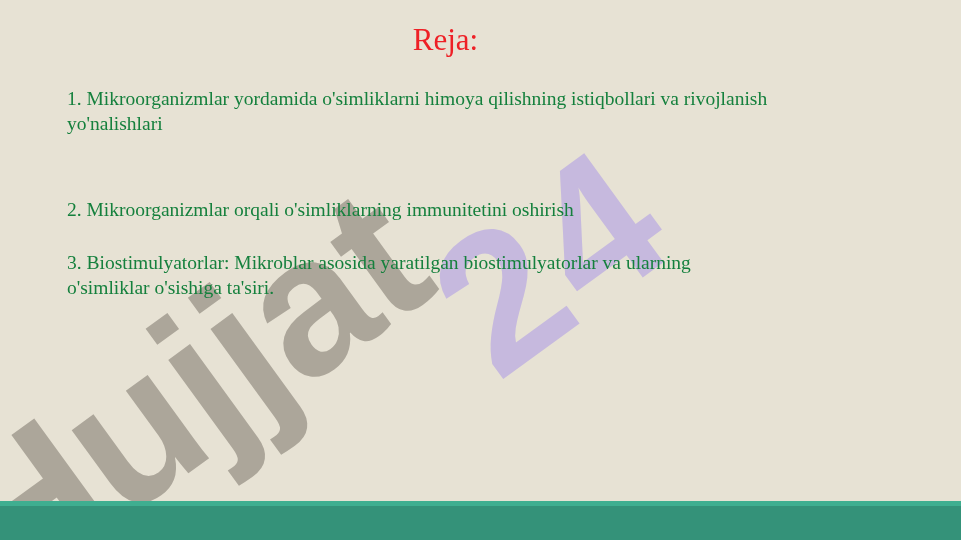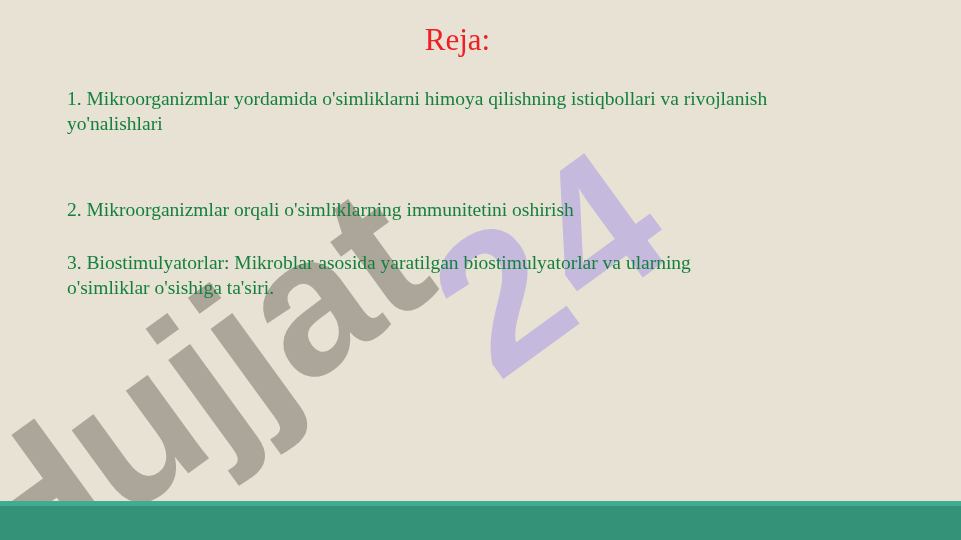--- a/index.html
+++ b/index.html
@@ -58,21 +58,21 @@
   }
 
   
   #content-layer {
     position: absolute;
     inset: 0;
   }
 
   #slide-title {
     position: absolute;
-    left: 12px;
+    left: 0;
     top: 22px;
     width: 891px;
     text-align: center;
     font-size: 31px;
     line-height: 1.15;
     color: #ee2026;
   }
 
   #body-block {
     position: absolute;

